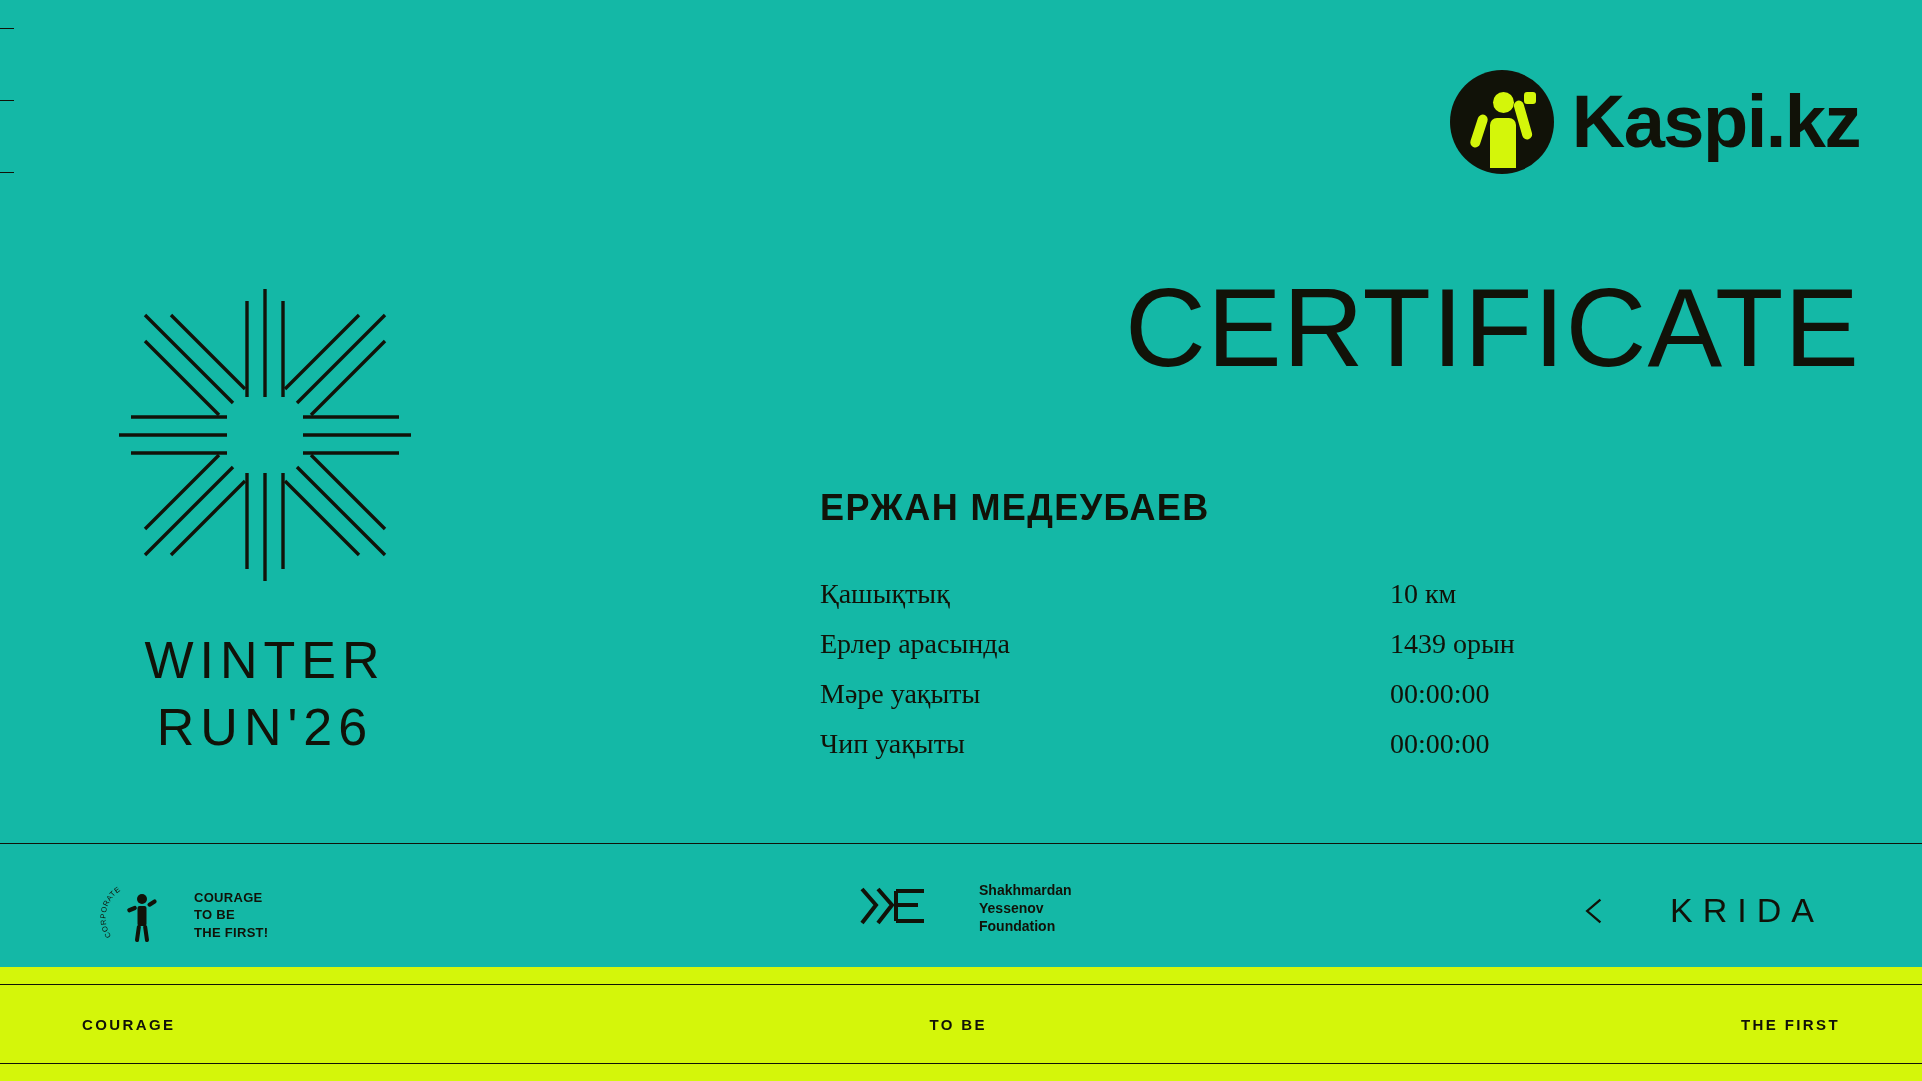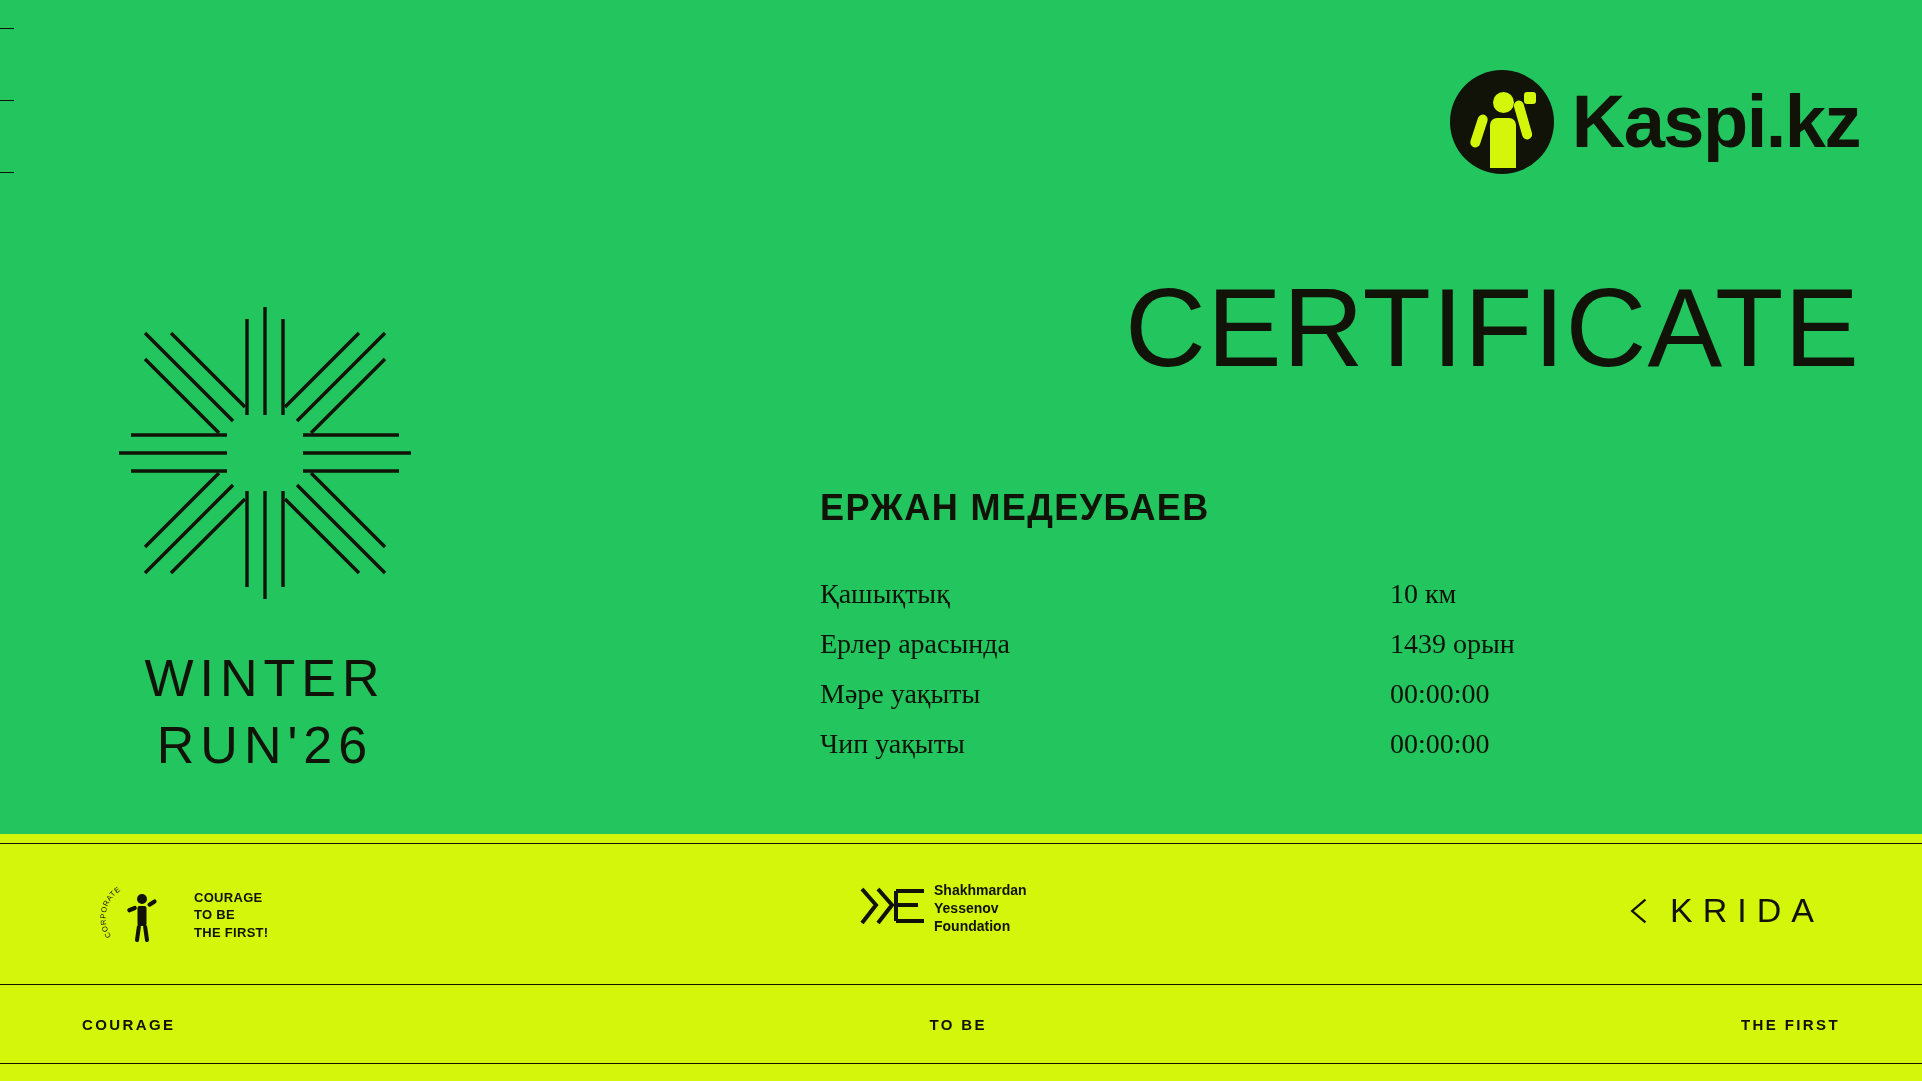--- a/index.html
+++ b/index.html
@@ -10,22 +10,22 @@
   body {
     width: 1922px;
     height: 1081px;
     overflow: hidden;
     font-family: "Liberation Sans", sans-serif;
     color: #111208;
   }
   .certificate {
     position: relative;
     width: 1922px;
-    height: 834px;
-    background: #22c55e;
+    height: 967px;
+    background: #14b8a6;
     box-sizing: border-box;
   }
 
   
   .brand {
     position: absolute;
     top: 70px;
     right: 62px;
     display: flex;
     align-items: center;
@@ -81,21 +81,21 @@
     font-weight: bold;
     letter-spacing: -1.5px;
     line-height: 1;
     color: #111208;
   }
 
   
   .event-block {
     position: absolute;
     left: 100px;
-    top: 303px;
+    top: 285px;
     width: 330px;
     text-align: center;
   }
   .emblem {
     width: 300px;
     height: 300px;
     margin: 0 auto;
     display: block;
   }
   .event-name {
@@ -170,20 +170,21 @@
     position: absolute;
     left: 0;
     top: 855px;
     width: 1922px;
     height: 128px;
   }
   .partner {
     position: absolute;
     display: flex;
     align-items: center;
+    gap: 45px;
   }
   .partner-cf { left: 100px; top: 18px; gap: 10px; }
   .cf-mark {
     width: 84px; height: 84px;
     position: relative;
   }
   .cf-text {
     font-size: 13px;
     font-weight: bold;
     line-height: 1.35;

